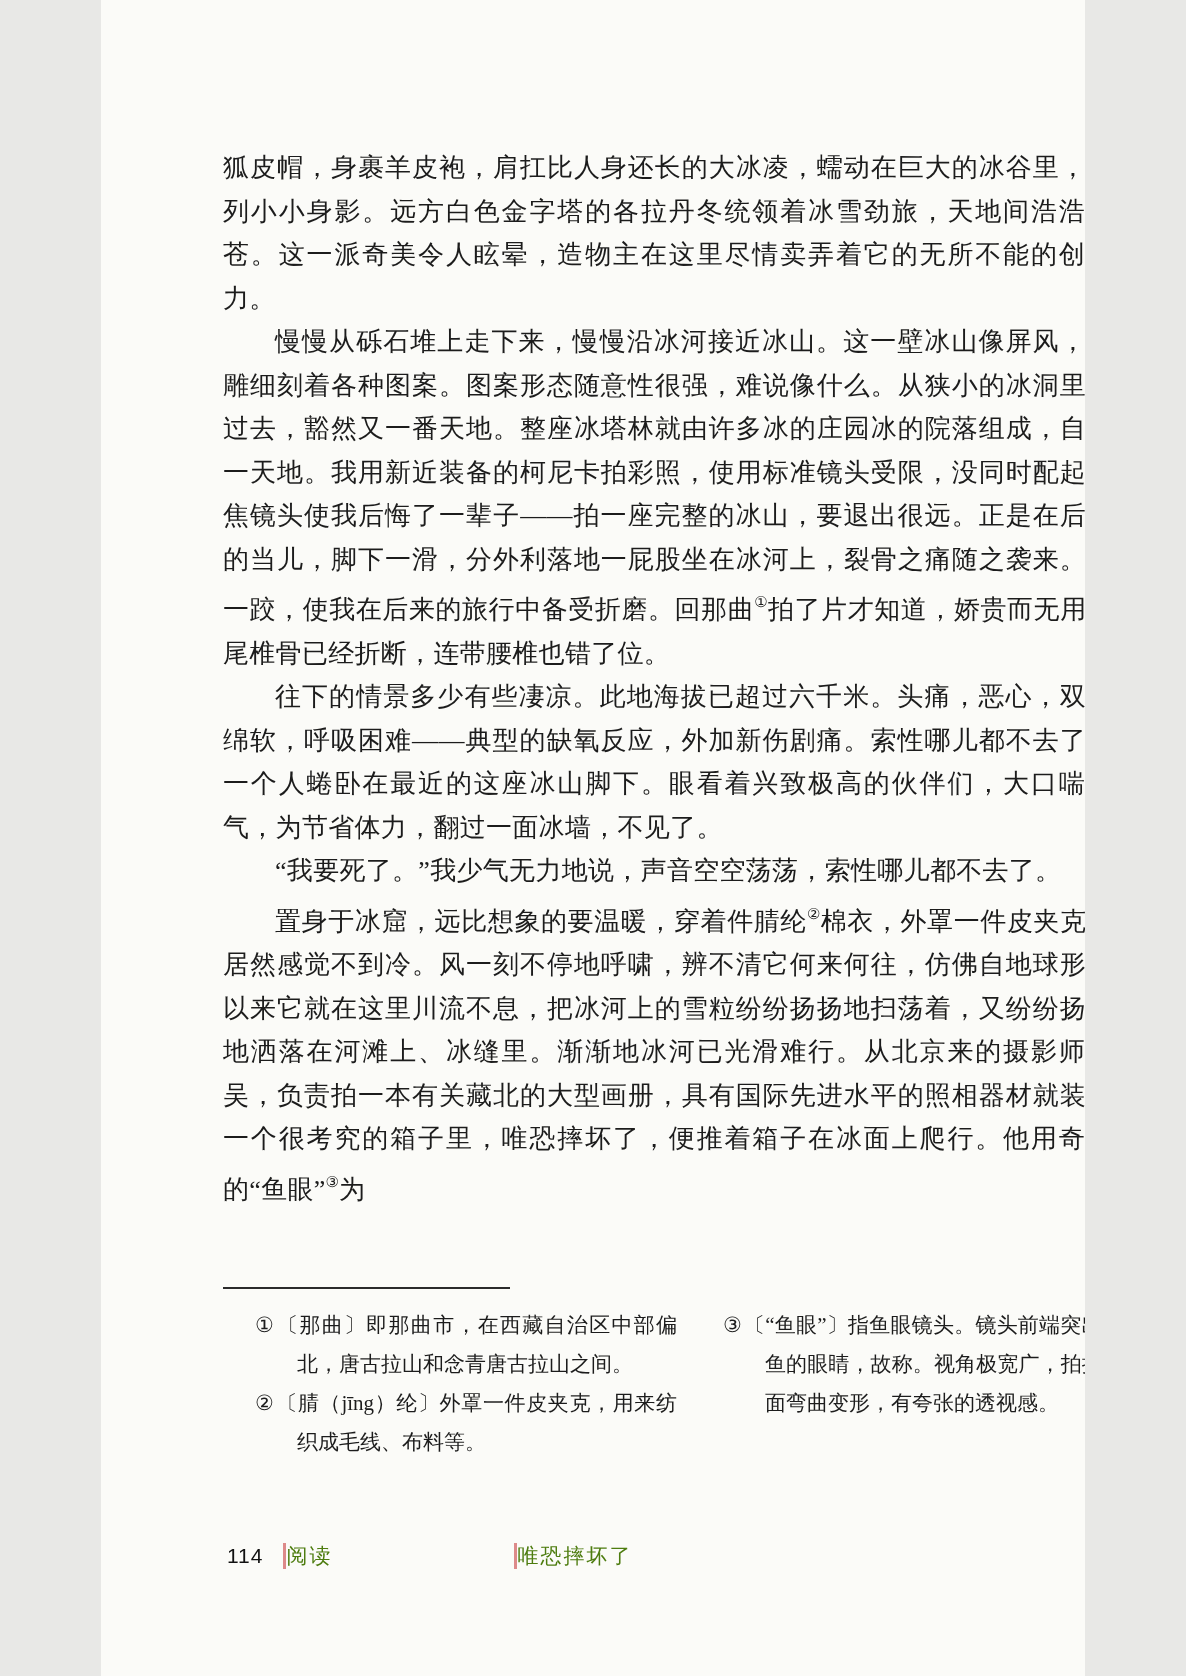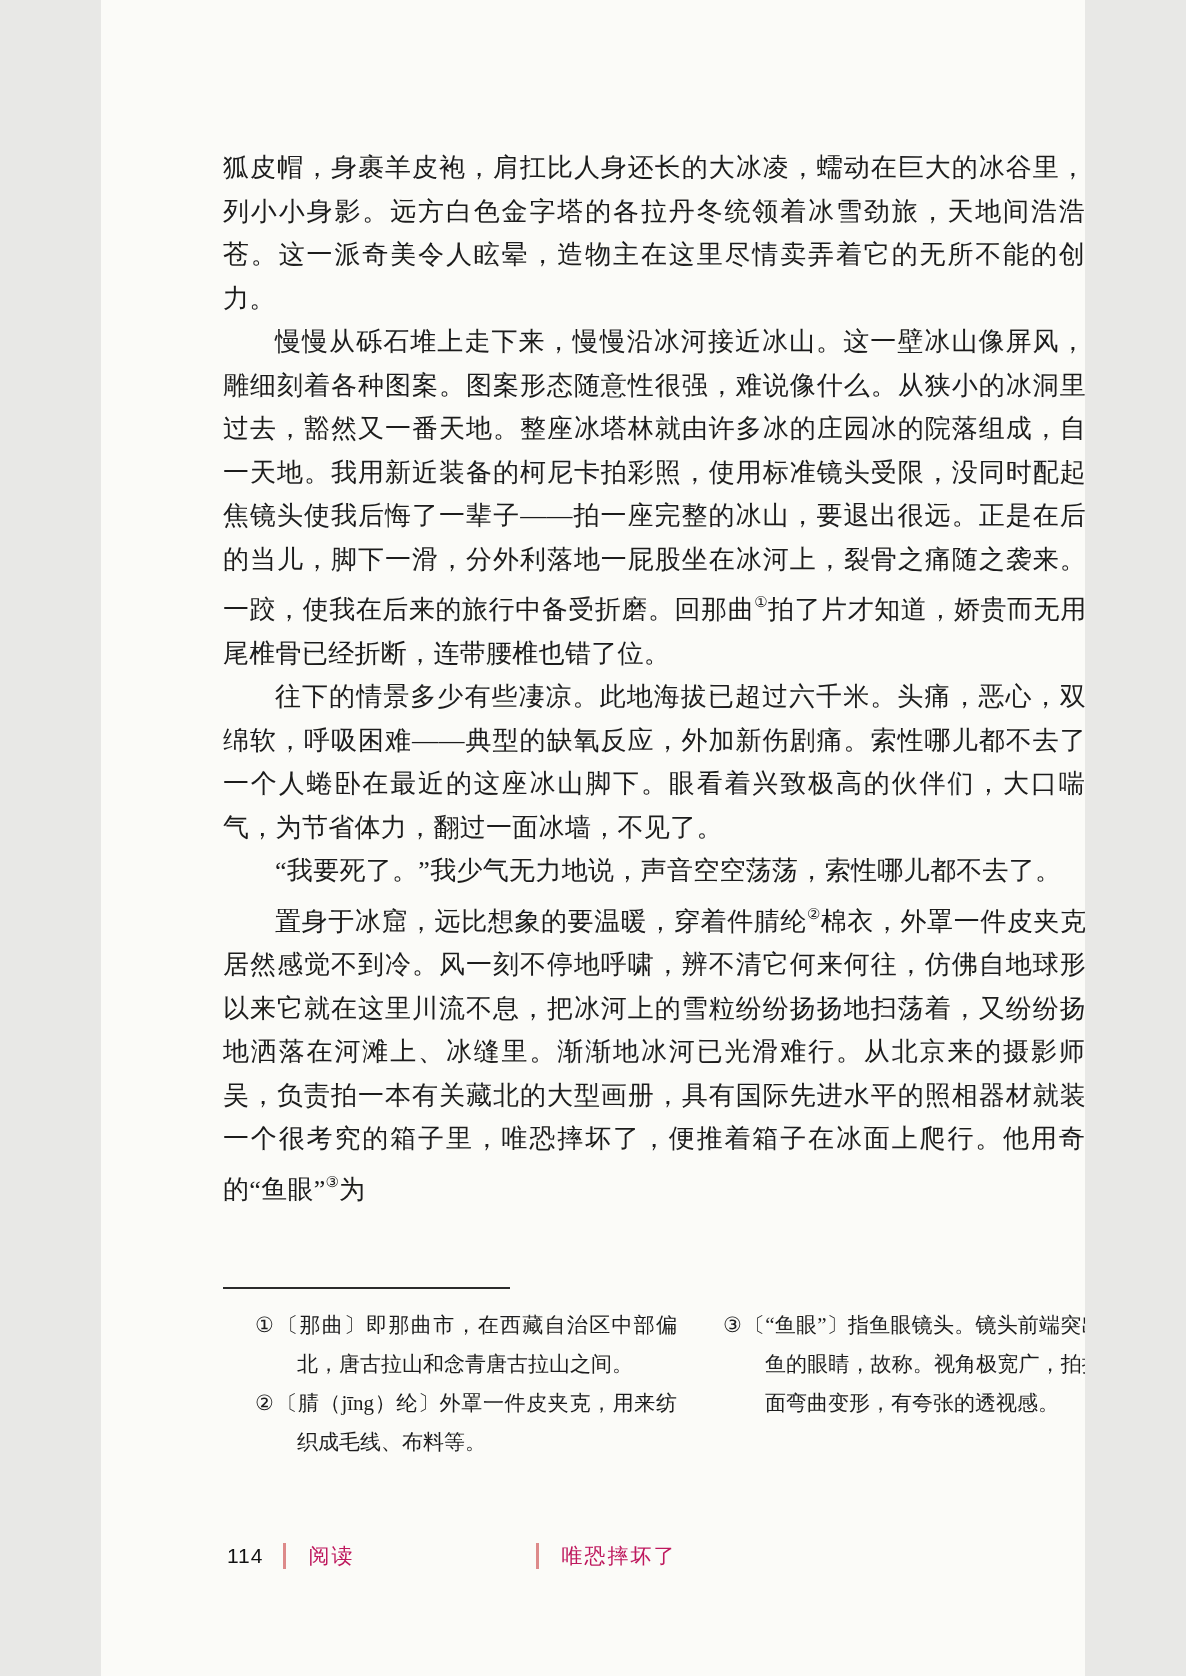--- a/index.html
+++ b/index.html
@@ -65,23 +65,22 @@
   .red-bar {
     display: inline-block;
     width: 3px;
     height: 26px;
     background: #dd8a8a;
     margin-left: 20px;
   }
   .red-bar.bar2 { margin-left: 182px; }
   .footer-label {
     font-size: 21px;
-    margin-left: 22px;
     letter-spacing: 2px;
-    color: #be185d;
+    color: #4d7c0f;
   }
 </style>
 </head>
 <body>
 
 <div class="page">
 
   <main class="body-text">
     <p class="para"><span>狐皮帽，身裹羊皮袍，肩扛比人身还长的大冰凌，蠕动在巨大的冰谷里，一列小小身影。远方白色金字塔的各拉丹冬统领着冰雪劲旅，天地间浩浩苍苍。这一派奇美令人眩晕，造物主在这里尽情卖弄着它的无所不能的创造力。</span></p>
     <p class="para indent"><span>慢慢从砾石堆上走下来，慢慢沿冰河接近冰山。这一壁冰山像屏风，精雕细刻着各种图案。图案形态随意性很强，难说像什么。从狭小的冰洞里爬过去，豁然又一番天地。整座冰塔林就由许多冰的庄园冰的院落组成，自成一天地。我用新近装备的柯尼卡拍彩照，使用标准镜头受限，没同时配起变焦镜头使我后悔了一辈子——拍一座完整的冰山，要退出很远。正是在后退的当儿，脚下一滑，分外利落地一屁股坐在冰河上，裂骨之痛随之袭来。这一跤，使我在后来的旅行中备受折磨。回那曲</span><sup class="fnref">①</sup><span>拍了片才知道，娇贵而无用的尾椎骨已经折断，连带腰椎也错了位。</span></p>

